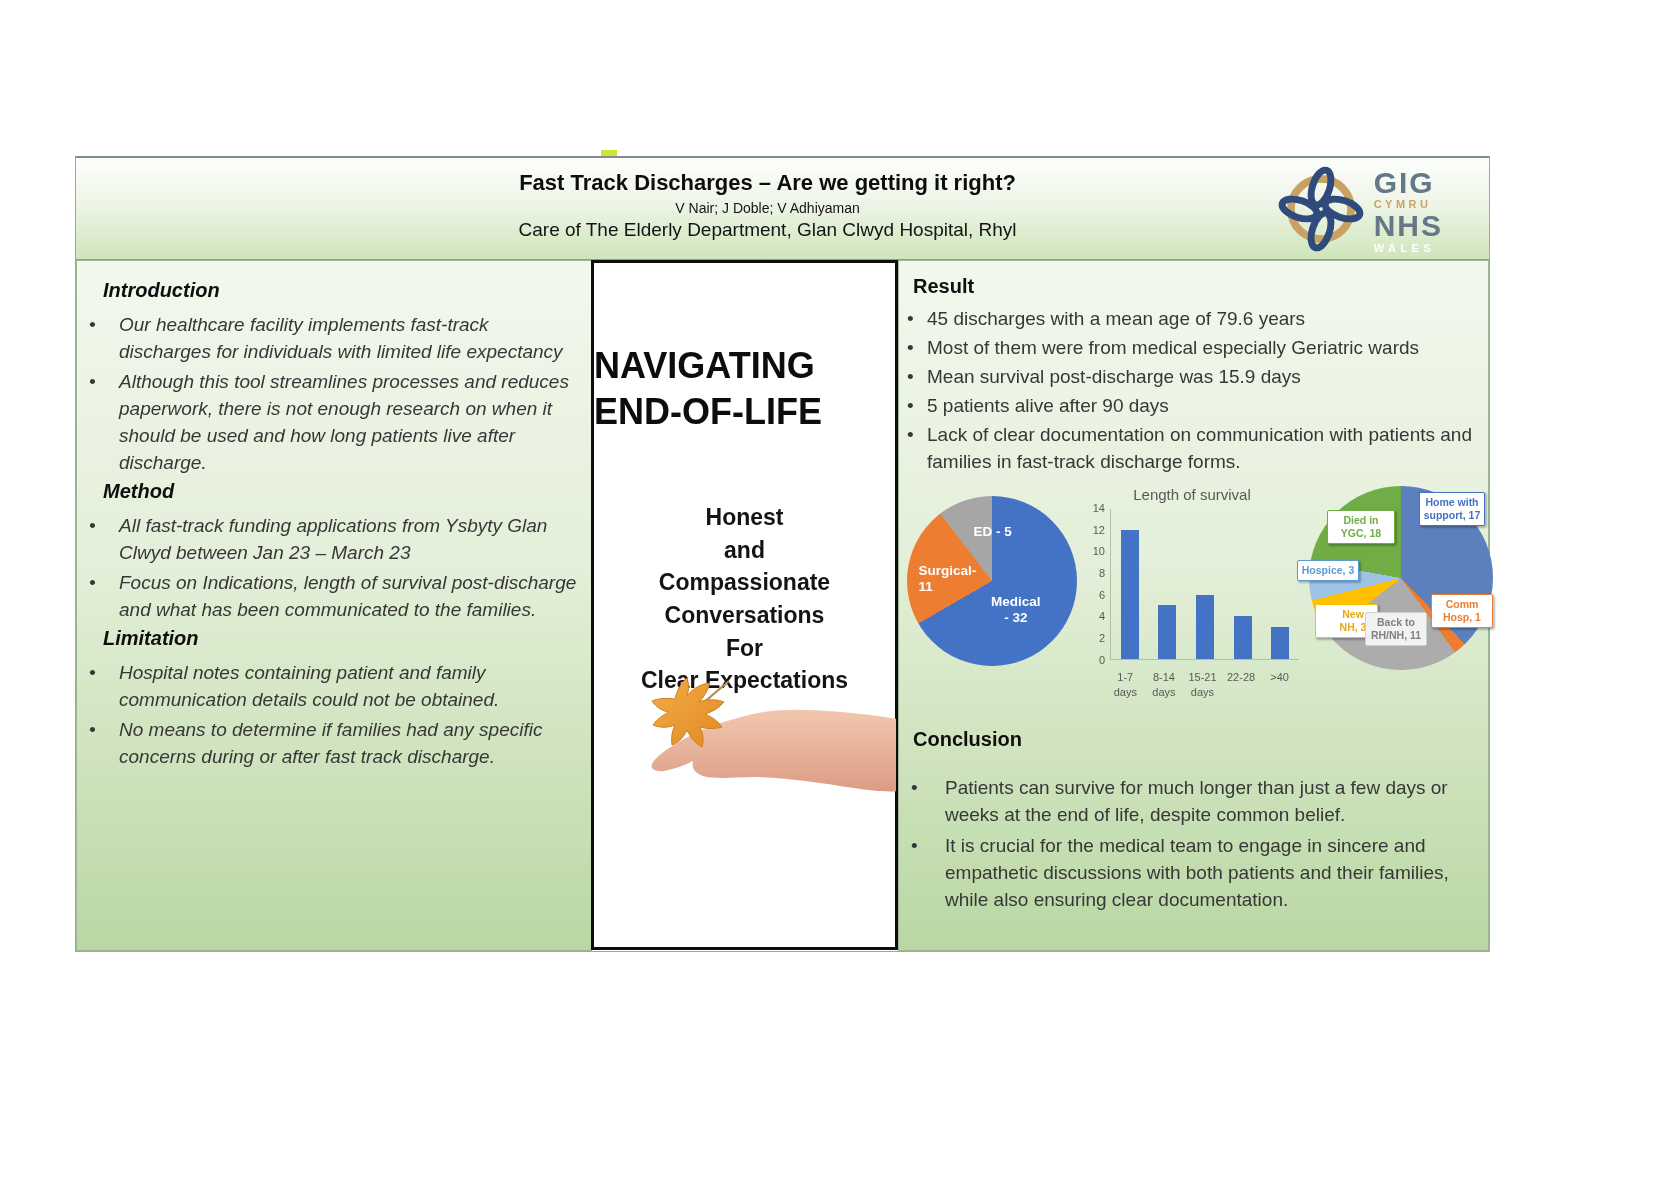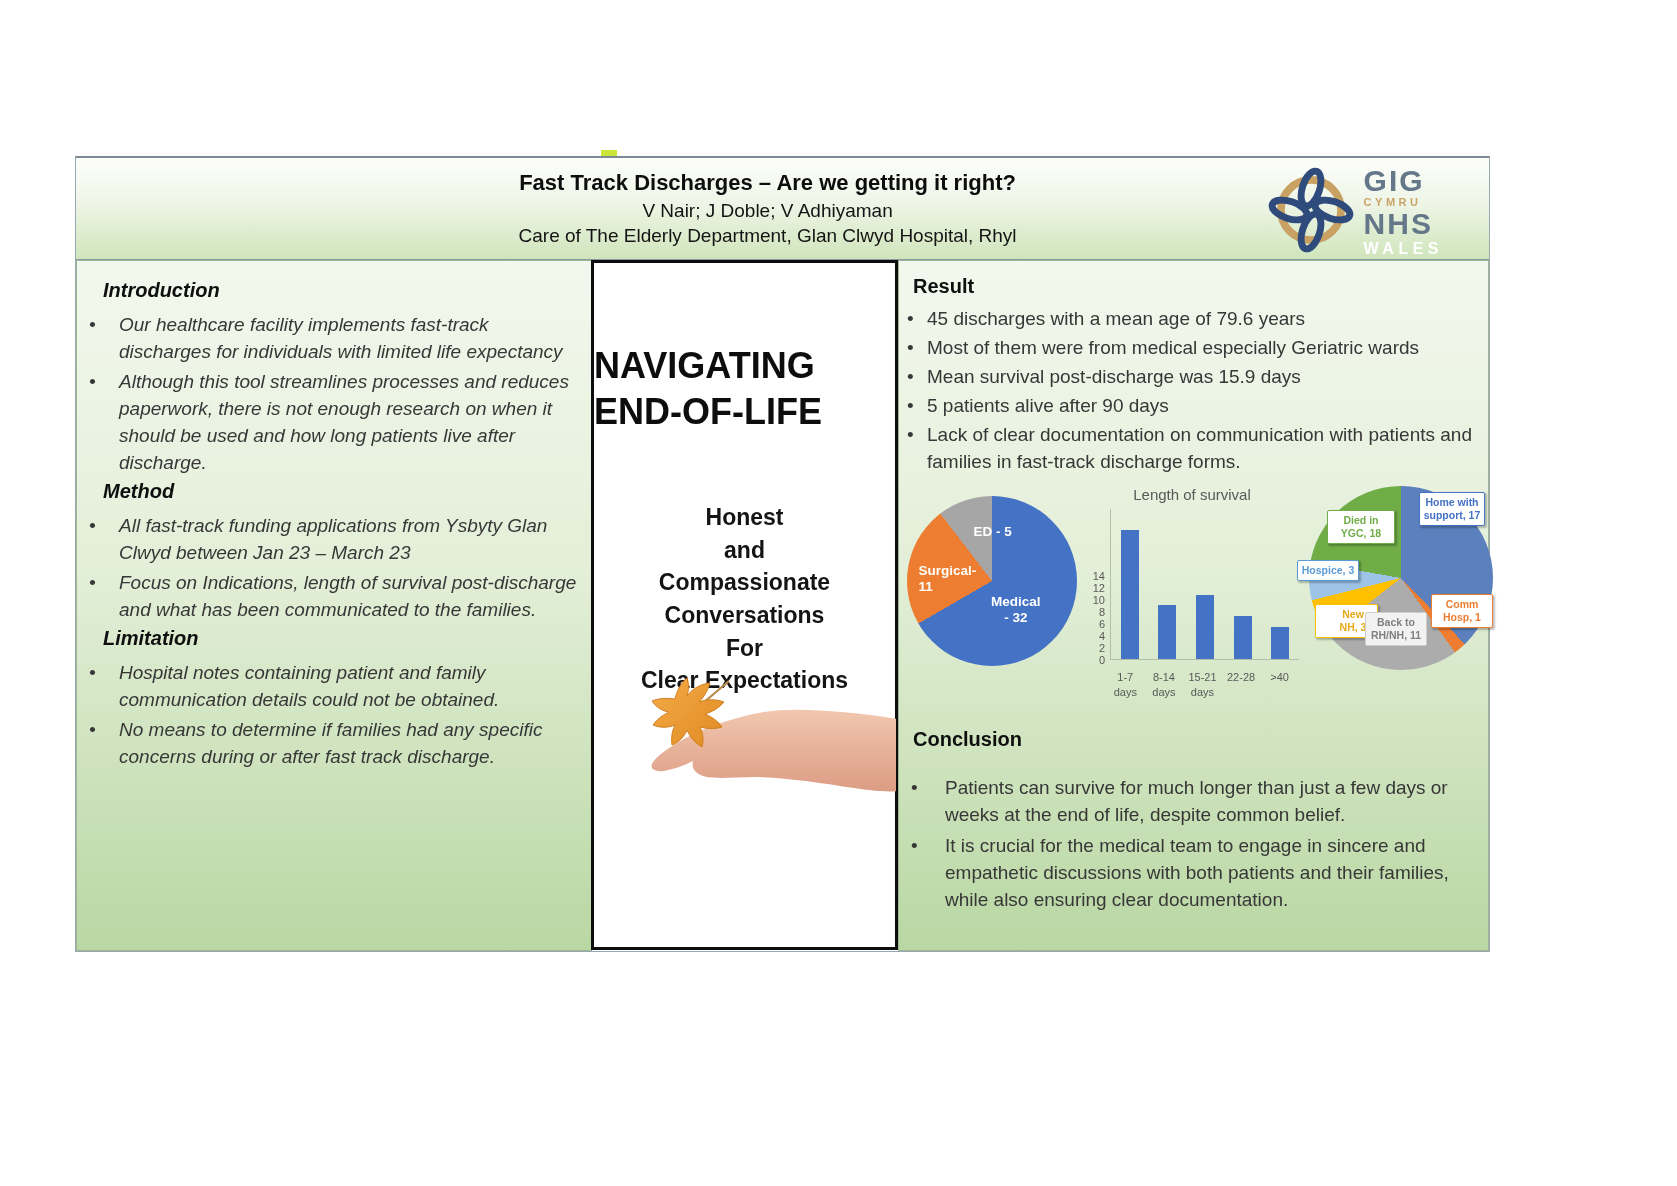--- a/index.html
+++ b/index.html
@@ -8,28 +8,28 @@
   .poster{position:absolute;left:75px;top:156px;width:1415px;height:796px;
           border:1px solid #9aa6b0;border-top:2px solid #7e8a95;box-sizing:border-box;background:#fff;}
   .highlight-mark{position:absolute;left:601px;top:150px;width:16px;height:6px;background:#cbe437;}
 
   
   .header{position:absolute;left:0;top:0;right:0;height:102px;
           background:linear-gradient(180deg,#fdfefc 0%,#eef5e7 45%,#cfe5bb 100%);
           border-bottom:1px solid #8a9aa8;box-sizing:border-box;}
   .titleblock{position:absolute;left:50%;top:12px;transform:translateX(-53%);text-align:center;white-space:nowrap;}
   .title{font-size:22px;font-weight:700;color:#0d0d0d;}
-  .authors{font-size:19px;color:#141414;margin-top:4px;}
+  .authors{font-size:14px;color:#141414;margin-top:4px;}
   .dept{font-size:19px;color:#141414;margin-top:3px;}
   .logo{position:absolute;right:46px;top:8px;display:flex;align-items:center;gap:10px;}
   .logo-text{line-height:1;text-align:left;}
   .logo-gig{font-size:30px;font-weight:700;color:#64788A;letter-spacing:2px;}
   .logo-cymru{font-size:11px;font-weight:700;color:#CBA465;letter-spacing:3.5px;margin-top:1px;}
   .logo-nhs{font-size:30px;font-weight:700;color:#64788A;letter-spacing:2px;margin-top:1px;}
-  .logo-wales{font-size:16px;font-weight:700;color:#ffffff;letter-spacing:4.5px;margin-top:2px;}
+  .logo-wales{font-size:11px;font-weight:700;color:#ffffff;letter-spacing:4.5px;margin-top:2px;}
 
   
   .col{position:absolute;top:102px;bottom:0;box-sizing:border-box;
        background:linear-gradient(180deg,#f3f8ee 0%,#e3efd8 45%,#b9d7a3 100%);
        border:1px solid #9eb694;}
   .col-left{left:0;width:516px;font-style:italic;}
   .col-right{left:822px;right:0;}
   .col-center{position:absolute;left:515px;top:102px;width:307px;height:690px;box-sizing:border-box;
               background:#ffffff;border:3px solid #0d0d0d;z-index:3;}
 
@@ -58,21 +58,21 @@
   .pie1{left:8px;top:12px;width:170px;height:170px;}
   .pie2{left:410px;top:2px;width:184px;height:184px;}
   .pie-lab{position:absolute;transform:translate(-50%,-50%);color:#fff;font-weight:700;font-size:13.5px;line-height:1.2;}
   .pl-ed{left:41%;top:21%;white-space:nowrap;padding-left:32px;}
   .pl-surgical{left:25%;top:49%;width:62px;text-align:left;}
   .pl-medical{left:64%;top:67%;width:56px;text-align:center;}
 
   .barchart{position:absolute;left:186px;top:2px;width:214px;}
   .bar-title{text-align:center;font-size:15px;color:#595959;margin-bottom:6px;}
   .bar-body{display:flex;}
-  .yaxis{display:flex;flex-direction:column;justify-content:flex-end;height:164px;margin-top:-7px;
+  .yaxis{display:flex;flex-direction:column;justify-content:space-between;height:164px;margin-top:-7px;
          font-size:11px;color:#595959;text-align:right;width:20px;padding-right:5px;}
   .plot{position:relative;flex:1;height:150px;border-left:1px solid #b3bfa6;border-bottom:1px solid #b3bfa6;
         display:flex;align-items:flex-end;justify-content:space-around;}
   .bar-slot{width:30px;height:100%;display:flex;align-items:flex-end;justify-content:center;}
   .bar{width:18px;}
   .xlabels{display:flex;justify-content:space-around;margin-left:21px;margin-top:4px;
            font-size:11px;color:#595959;text-align:center;line-height:1.35;}
   .xlab{width:30px;}
 
   .pie2-box{position:absolute;background:#ffffff;border:1px solid;border-radius:2px;

